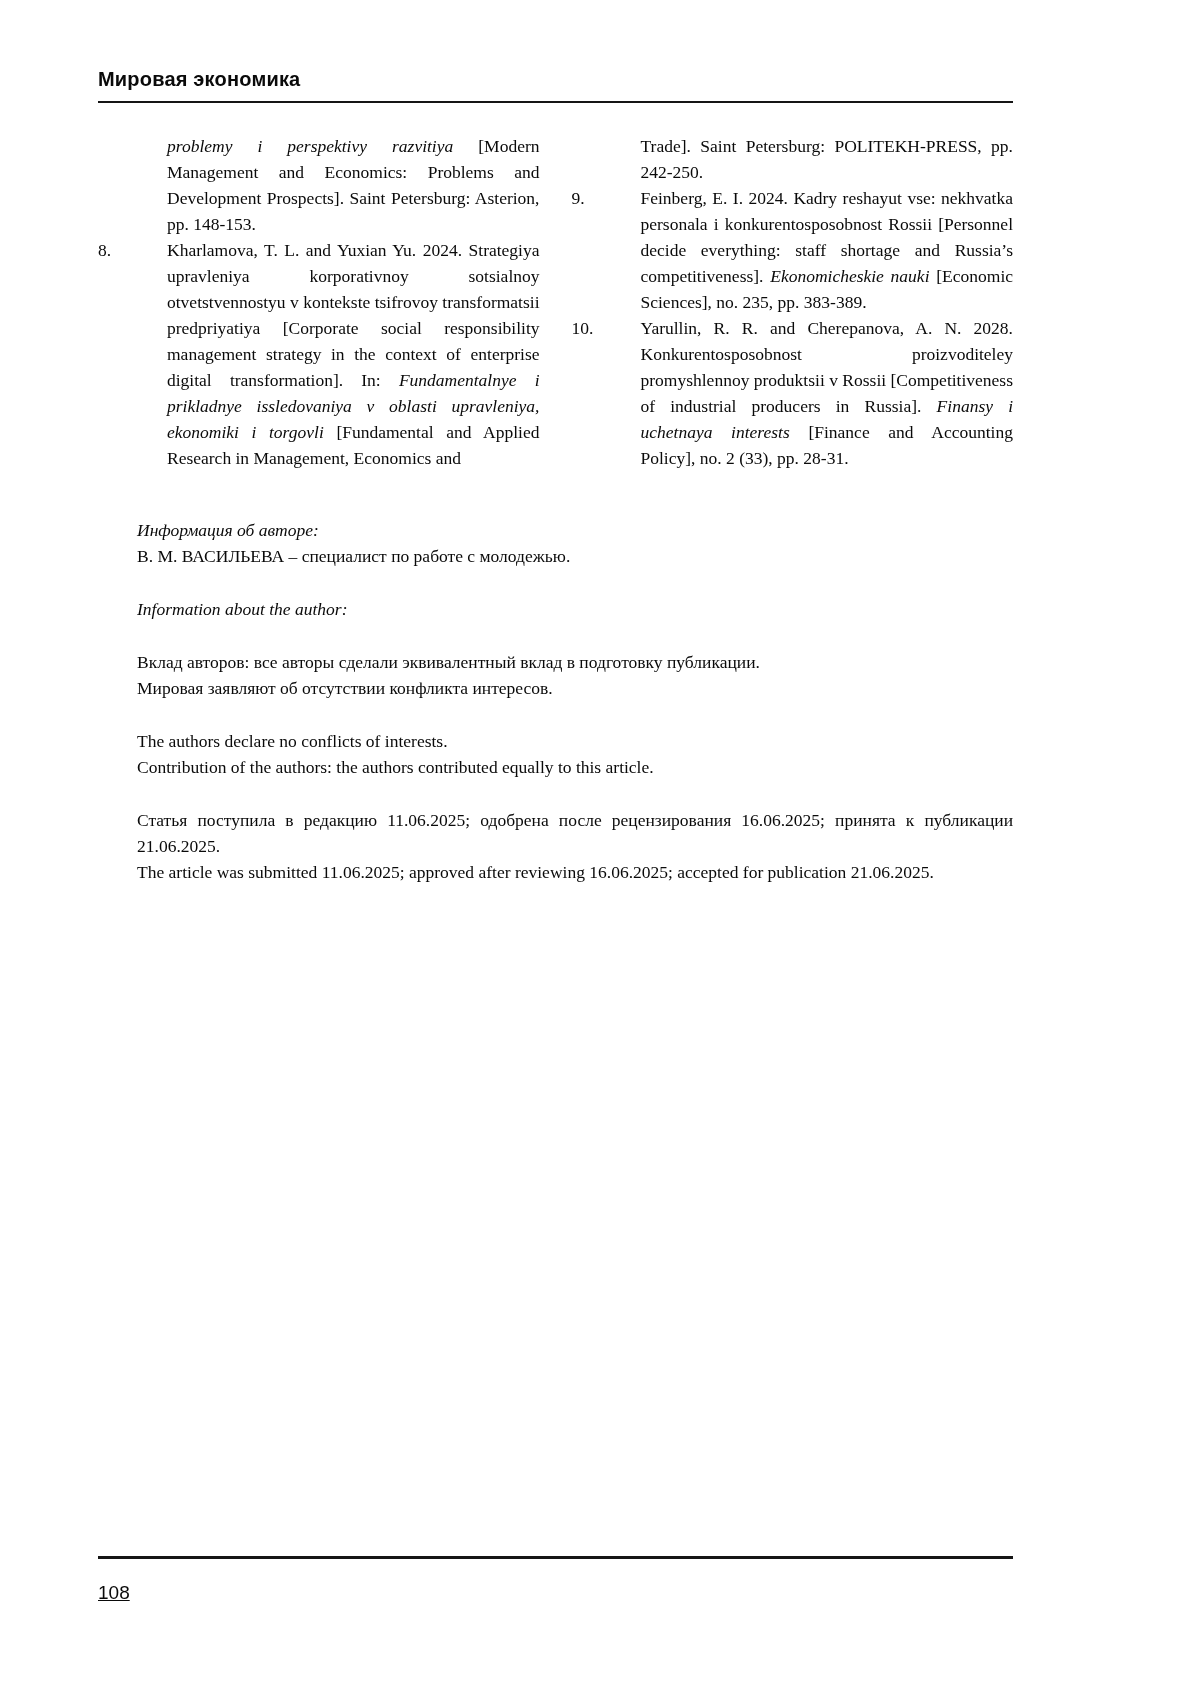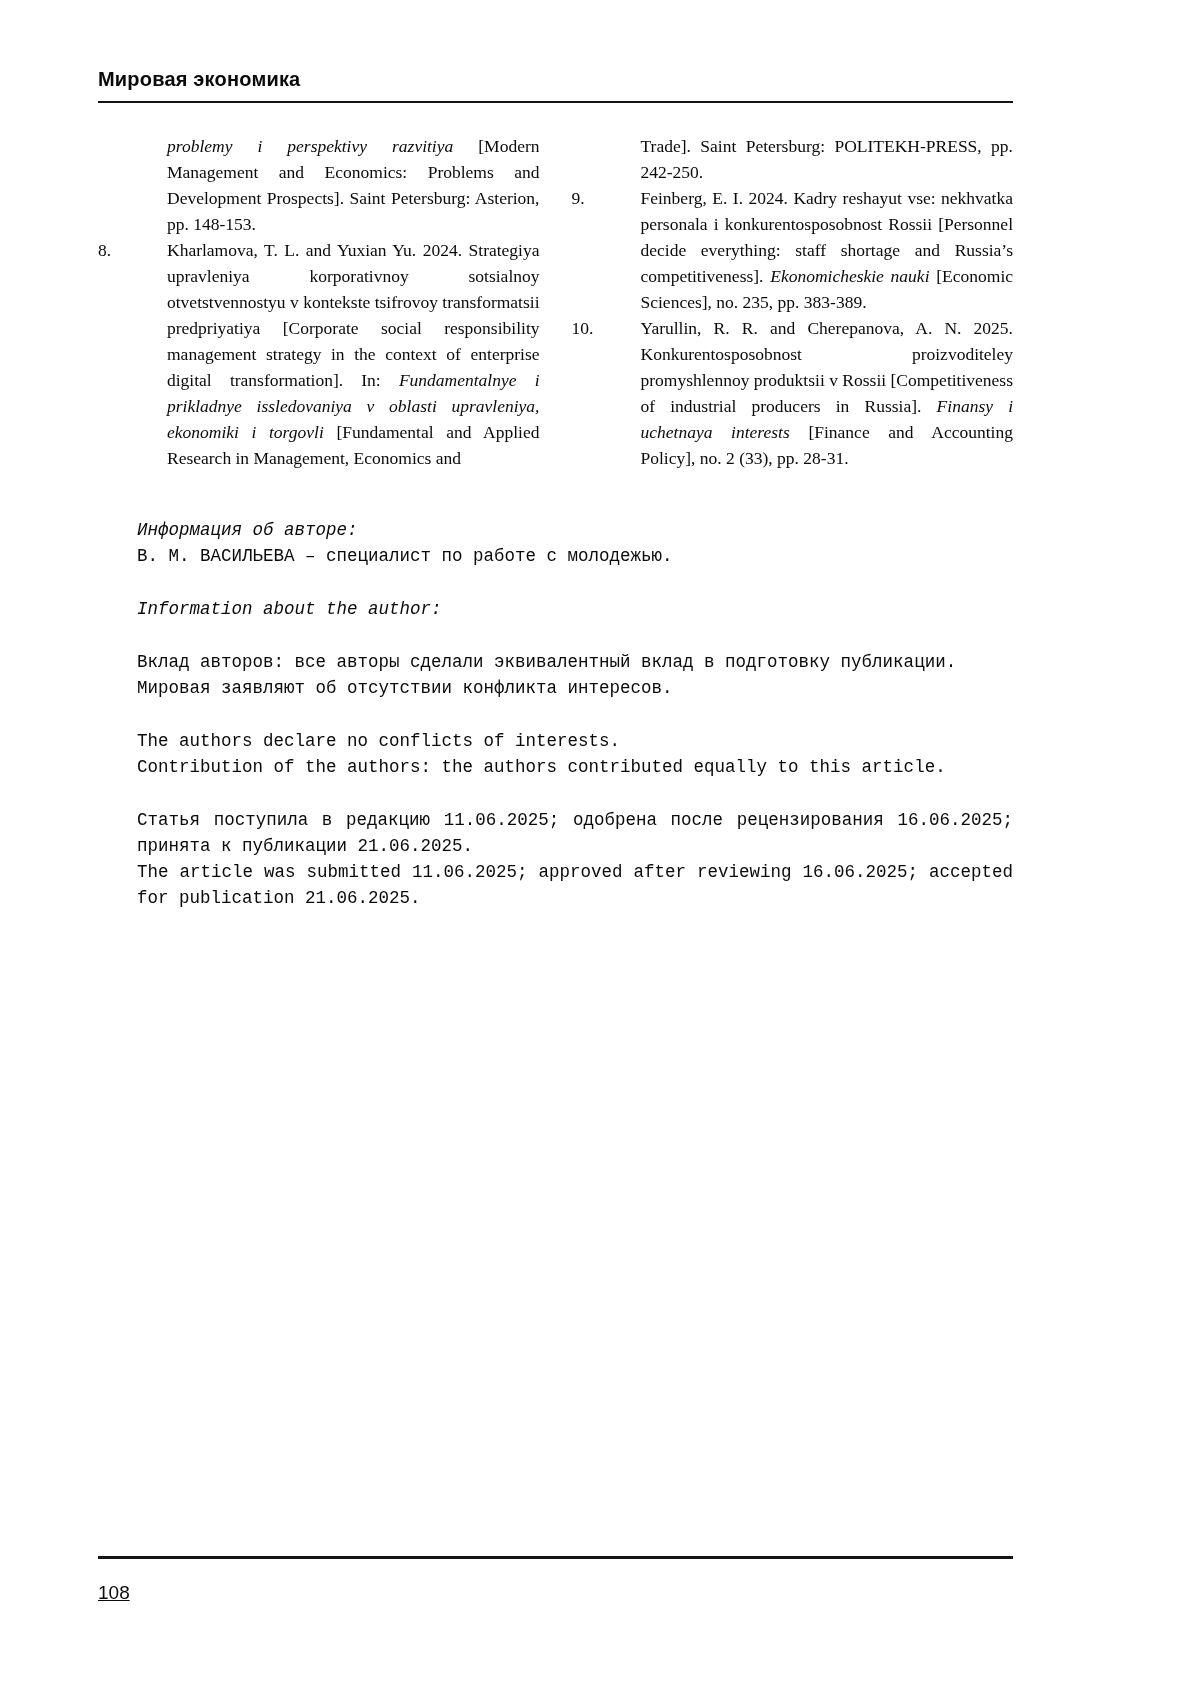--- a/index.html
+++ b/index.html
@@ -45,21 +45,20 @@
   .ref-text {
     flex: 1 1 auto;
     margin: 0;
     text-align: justify;
   }
   .ref-text em, .info em { font-style: italic; }
   
   .info {
     margin-left: 39px;
     margin-top: 46px;
-    font-family: Liberation Mono, monospace;
   }
   .info p { margin: 0; text-align: justify; }
   .group { margin-top: 27px; }
   .group.first { margin-top: 0; }
   
   .page-footer {
     position: absolute;
     left: 98px;
     right: 187px;
     top: 1556px;
@@ -109,21 +108,21 @@
         <div class="ref">
           <span class="ref-num"></span>
           <p class="ref-text"><span>Trade]. Saint Petersburg: POLITEKH-PRESS, pp. 242-250.</span></p>
         </div>
         <div class="ref">
           <span class="ref-num">9.</span>
           <p class="ref-text"><span>Feinberg, E. I. 2024. Kadry reshayut vse: nekhvatka personala i konkurentosposobnost Rossii [Personnel decide everything: staff shortage and Russia’s competitiveness]. </span><em>Ekonomicheskie nauki</em><span> [Economic Sciences], no. 235, pp. 383-389.</span></p>
         </div>
         <div class="ref">
           <span class="ref-num">10.</span>
-          <p class="ref-text"><span>Yarullin, R. R. and Cherepanova, A. N. 2025. Konkurentosposobnost proizvoditeley promyshlennoy produktsii v Rossii [Competitiveness of industrial producers in Russia]. </span><em>Finansy i uchetnaya interests</em><span> [Finance and Accounting Policy], no. 2 (33), pp. 28-31.</span></p>
+          <p class="ref-text"><span>Yarullin, R. R. and Cherepanova, A. N. 2028. Konkurentosposobnost proizvoditeley promyshlennoy produktsii v Rossii [Competitiveness of industrial producers in Russia]. </span><em>Finansy i uchetnaya interests</em><span> [Finance and Accounting Policy], no. 2 (33), pp. 28-31.</span></p>
         </div>
       </div>
 
     </div>
 
     <section class="info">
 
       <div class="group first">
         <p><em>Информация об авторе:</em></p>
         <p>В. М. ВАСИЛЬЕВА – специалист по работе с молодежью.</p>

